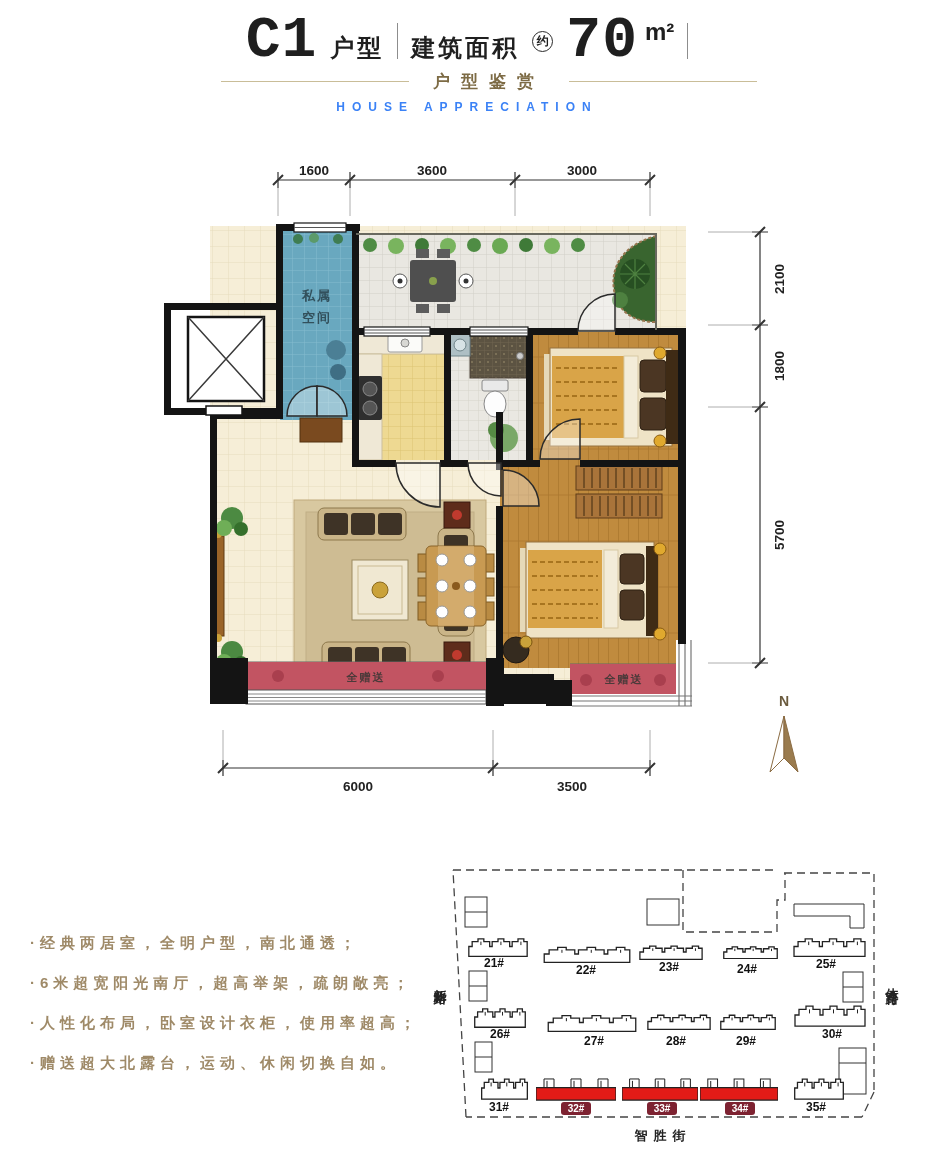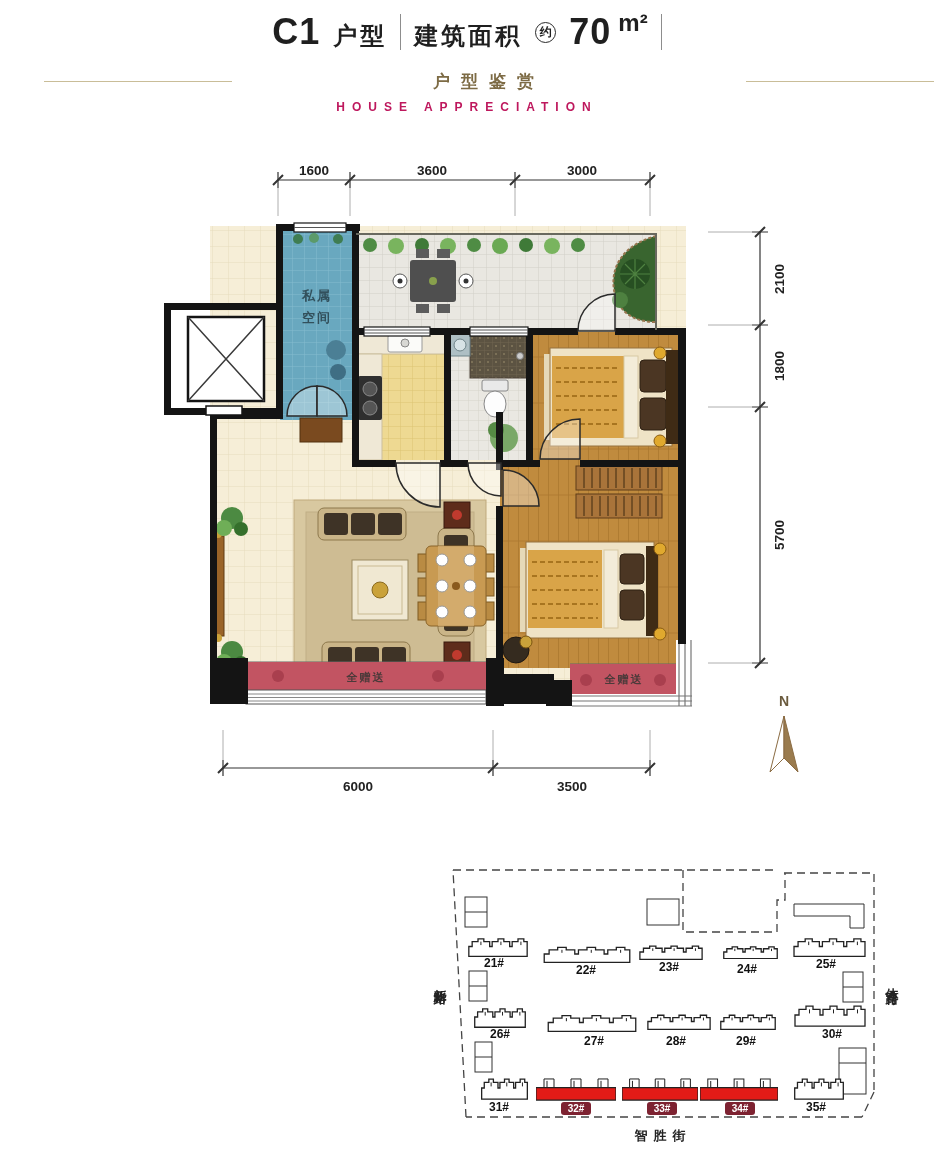--- a/index.html
+++ b/index.html
@@ -2,32 +2,32 @@
 <html><head>
 <meta charset="utf-8">
 <style>
   html,body{margin:0;padding:0;}
   body{
     width:934px;height:1153px;position:relative;background:#ffffff;
     font-family:"Liberation Sans","DejaVu Sans",sans-serif;overflow:hidden;
   }
   
   .header{position:absolute;top:12px;left:0;right:0;display:flex;justify-content:center;align-items:baseline;gap:13px;color:#1f1f1f;}
-  .big-serif{font-family:Liberation Sans, sans-serif;font-size:36px;font-weight:600;line-height:1;letter-spacing:1px;}
+  .big-serif{font-family:Liberation Mono, monospace;font-size:58px;font-weight:600;line-height:1;letter-spacing:1px;}
   .cn-mid{font-size:24px;font-weight:700;letter-spacing:3px;margin-top:8px;}
   .vdiv{width:1px;height:36px;background:#8d8d8d;align-self:center;}
   .approx{align-self:center;width:19px;height:19px;border:1.2px solid #2a2a2a;border-radius:50%;
     font-size:12px;line-height:19px;text-align:center;font-weight:700;}
   .unit-sup{font-size:24px;font-weight:700;align-self:center;margin-left:-6px;margin-top:-18px;}
   
   .sub{position:absolute;top:70px;left:0;width:100%;text-align:center;}
-  .subrow{display:flex;align-items:center;justify-content:space-between;gap:24px;padding-left:44px;}
+  .subrow{display:flex;align-items:center;justify-content:center;gap:24px;padding-left:44px;}
   .subline{width:188px;height:1px;background:#c9bd98;}
   .subcn{font-size:17px;letter-spacing:11px;color:#7d6b45;font-weight:700;}
-  .suben{margin-top:7px;font-size:12px;letter-spacing:7px;color:#be185d;font-weight:600;}
+  .suben{margin-top:7px;font-size:12px;letter-spacing:7px;color:#3b82f6;font-weight:600;}
   
   .features{position:absolute;left:30px;top:934px;}
   .feature{font-size:15px;letter-spacing:5px;color:#9f8a68;margin-bottom:21px;font-weight:600;white-space:nowrap;}
   
   #floorplan{position:absolute;left:148px;top:150px;}
   #sitemap{position:absolute;left:426px;top:860px;}
   svg text{font-family:"Liberation Sans","DejaVu Sans",sans-serif;}
   .dimtxt{font-size:13.5px;font-weight:700;fill:#222222;}
   .roomtxt{font-size:13px;font-weight:600;fill:#32505c;letter-spacing:2px;}
   .gifttxt{font-size:11px;font-weight:600;fill:#4b3a3a;letter-spacing:2px;}
@@ -451,13 +451,17 @@
   </g>
 
   <g>
     <text class="streettxt" x="14" y="118" style="writing-mode:vertical-rl;text-orientation:upright;">新华路</text>
     <text class="streettxt" x="466" y="118" style="writing-mode:vertical-rl;text-orientation:upright;">体育路</text>
     <text class="streettxt" x="237" y="280" text-anchor="middle" style="letter-spacing:6px;">智胜街</text>
   </g>
 </svg>
 
 <div class="features">
+  <div class="feature">·经典两居室，全明户型，南北通透；</div>
+  <div class="feature">·6米超宽阳光南厅，超高举架，疏朗敞亮；</div>
+  <div class="feature">·人性化布局，卧室设计衣柜，使用率超高；</div>
+  <div class="feature">·赠送超大北露台，运动、休闲切换自如。</div>
 </div>
 
 </body></html>

